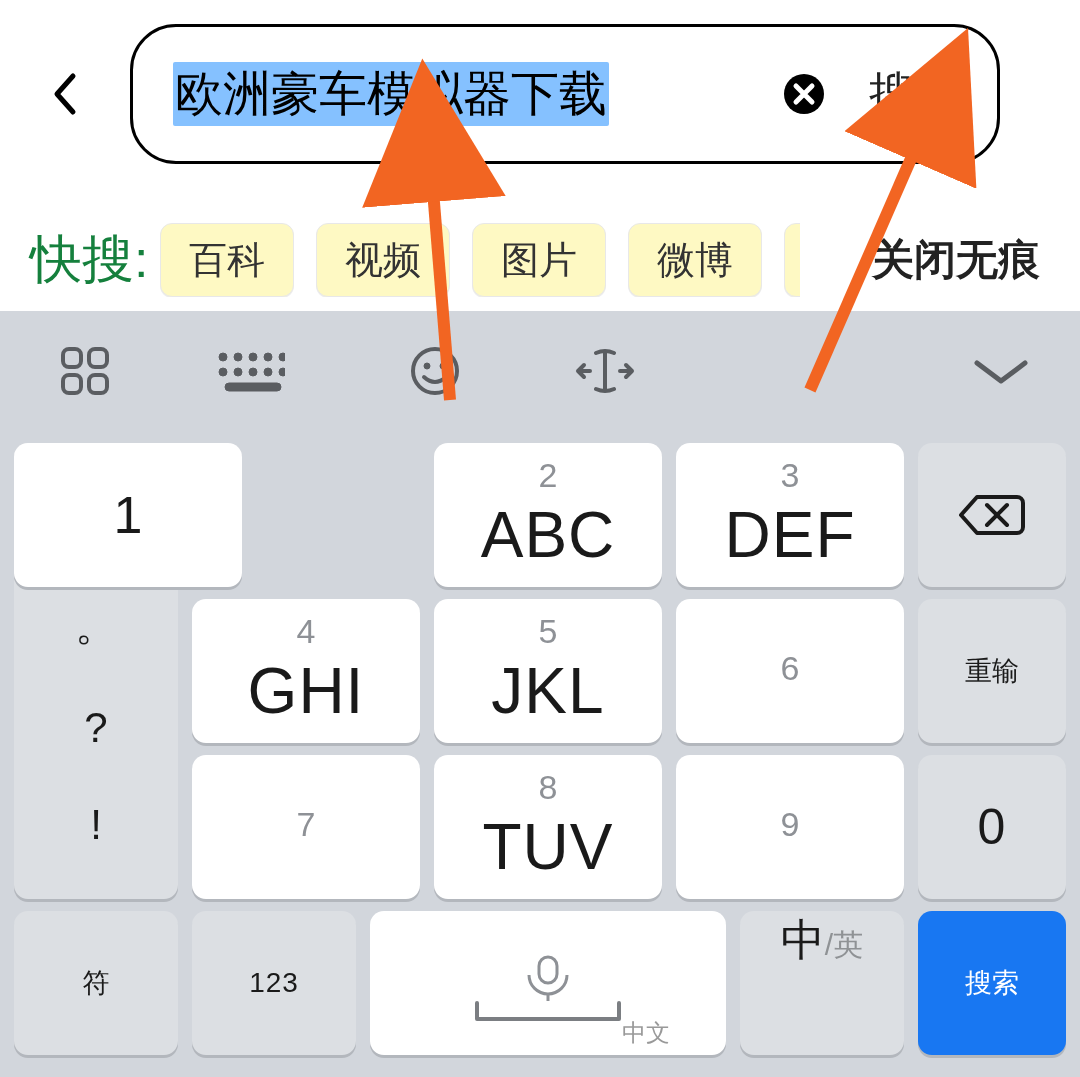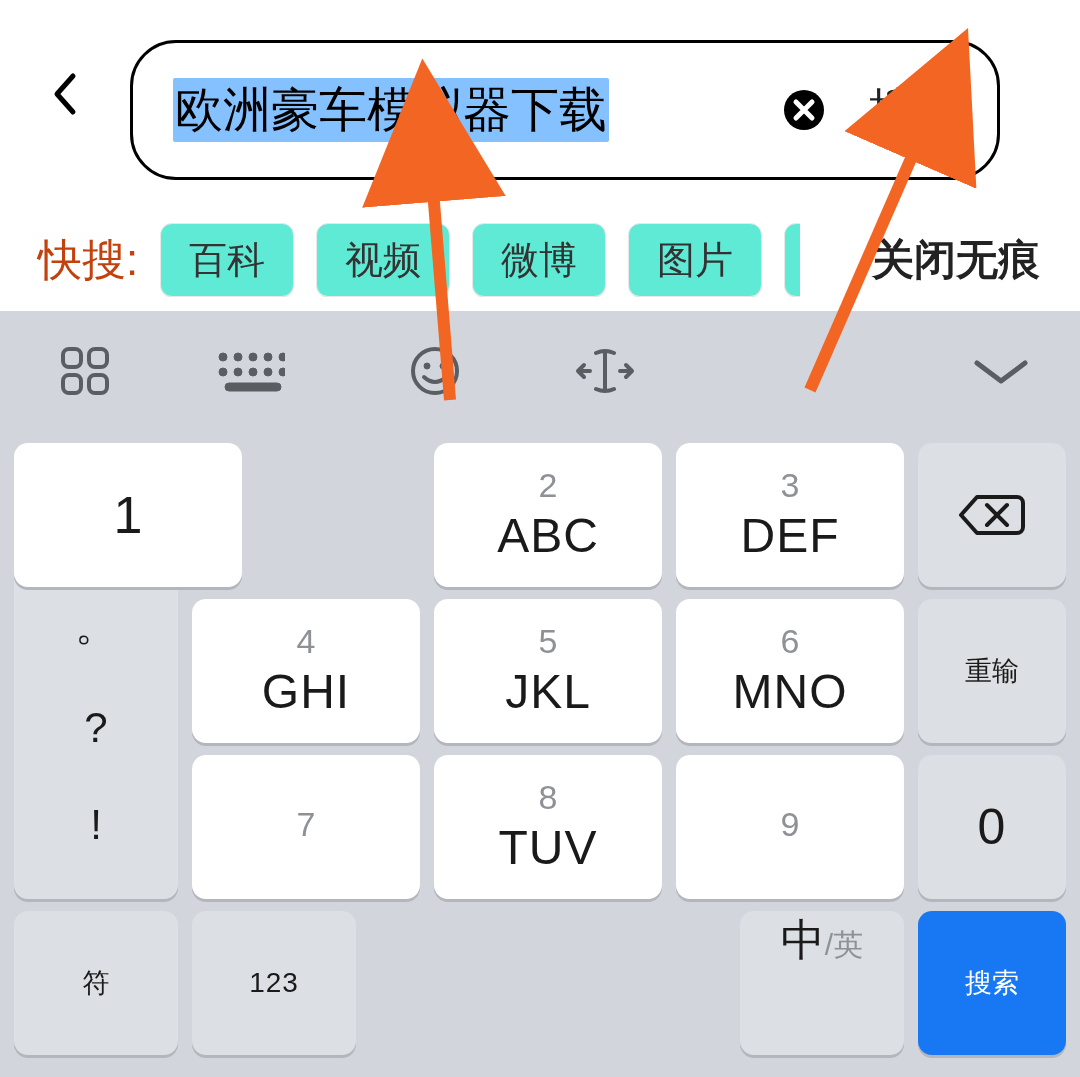--- a/index.html
+++ b/index.html
@@ -3,51 +3,51 @@
 <meta charset="utf-8">
 <style>
   * { box-sizing: border-box; margin: 0; padding: 0; }
   html, body { width: 1080px; height: 1077px; font-family: -apple-system, "PingFang SC", "Microsoft YaHei", sans-serif; background: #ffffff; overflow: hidden; }
   .wrap { position: relative; width: 1080px; height: 1077px; }
 
   
   .topbar { position: absolute; top: 24px; left: 0; width: 1080px; height: 140px; display: flex; align-items: center; }
   .back-btn { position: absolute; left: 40px; top: 50%; transform: translateY(-50%); width: 50px; height: 50px; display: flex; align-items: center; justify-content: center; }
   .back-btn svg { width: 28px; height: 44px; }
-  .search-box { position: absolute; left: 130px; top: 16px; width: 870px; height: 140px; border: 3px solid #000; border-radius: 46px; display: flex; align-items: center; }
+  .search-box { position: absolute; left: 130px; top: 0; width: 870px; height: 140px; border: 3px solid #000; border-radius: 46px; display: flex; align-items: center; }
   .search-input { margin-left: 40px; font-size: 48px; color: #000; background: #85c1ff; padding: 0 2px; border-radius: 2px; }
   .clear-btn { position: absolute; right: 172px; top: 50%; transform: translateY(-50%); width: 42px; height: 42px; display: flex; align-items: center; justify-content: center; }
   .clear-btn svg { width: 42px; height: 42px; }
   .search-label { position: absolute; right: 36px; top: 50%; transform: translateY(-50%); font-size: 46px; color: #222; }
 
   
   .qs-row { position: absolute; top: 210px; left: 0; width: 1080px; height: 100px; display: flex; align-items: center; }
-  .qs-label { position: absolute; left: 38px; font-size: 44px; color: #c2410c; }
+  .qs-label { position: absolute; left: 30px; font-size: 52px; color: #15803d; }
   .qs-chips { position: absolute; left: 160px; right: 280px; height: 74px; display: flex; align-items: center; gap: 22px; overflow: hidden; }
-  .qs-chip { background: #5eead4; border: 1px solid #e8e8e8; border-radius: 12px; height: 74px; padding: 0 28px; display: flex; align-items: center; font-size: 38px; color: #333; white-space: nowrap; box-shadow: 0 1px 0 #eee; }
+  .qs-chip { background: #fef9c3; border: 1px solid #e8e8e8; border-radius: 12px; height: 74px; padding: 0 28px; display: flex; align-items: center; font-size: 38px; color: #333; white-space: nowrap; box-shadow: 0 1px 0 #eee; }
   .qs-close { position: absolute; right: 40px; font-size: 42px; font-weight: 700; color: #222; }
 
   
   .kb { position: absolute; top: 311px; left: 0; width: 1080px; height: 766px; background: #d2d6dc; }
   .kb-toolbar { position: absolute; top: 0; left: 0; width: 1080px; height: 120px; display: flex; align-items: center; }
   .kb-toolbar .tbicon { position: absolute; width: 90px; height: 66px; display: flex; align-items: center; justify-content: center; color: #5a5d61; }
   .tbicon svg { stroke: #5a5d61; }
   .t1 { left: 40px; }
   .t2 { left: 205px; }
   .t3 { left: 390px; }
   .t4 { left: 560px; }
   .t5 { right: 34px; }
 
   
   .grid { position: absolute; top: 132px; left: 14px; width: 1052px; height: 612px; }
   .key { position: absolute; background: #ffffff; border-radius: 14px; box-shadow: 0 3px 0 #b3b7bd; display: flex; flex-direction: column; align-items: center; justify-content: center; color: #1a1a1a; }
   .key.grey { background: #dcdfe3; }
   .key .digit { font-size: 34px; color: #8e9196; line-height: 1; margin-bottom: 6px; }
   .key .digit-big { font-size: 52px; color: #1a1a1a; line-height: 1; }
-  .key .letters { font-size: 48px; font-weight: 500; letter-spacing: 1px; }
+  .key .letters { font-size: 64px; font-weight: 500; letter-spacing: 1px; }
   .key .cnlabel { font-size: 27px; }
   .key.blue { background: #1877f2; color: #fff; }
   .key.side { font-size: 42px; }
   .spacer svg { stroke: #8e9196; }
   .lang-key { flex-direction: row; align-items: baseline; }
   .lang-sub { position: absolute; bottom: 6px; right: 56px; font-size: 24px; color: #999; }
 
   
   .arrow { position:absolute; pointer-events:none; }
 
@@ -73,22 +73,22 @@
       </div>
       <span class="search-label">搜索</span>
     </div>
   </div>
 
   <div class="qs-row">
     <span class="qs-label">快搜:</span>
     <div class="qs-chips">
       <div class="qs-chip">百科</div>
       <div class="qs-chip">视频</div>
+      <div class="qs-chip">图片</div>
       <div class="qs-chip">微博</div>
-      <div class="qs-chip">图片</div>
       <div class="qs-chip">知乎</div>
     </div>
     <span class="qs-close">关闭无痕</span>
   </div>
 
   <div class="kb">
 
     <div class="kb-toolbar">
       <div class="tbicon t1">
         <svg width="56" height="56" viewBox="0 0 56 56">
@@ -168,21 +168,20 @@
       <div class="key" style="left:178px;top:156px;width:228px;height:144px;">
         <span class="digit">4</span>
         <span class="letters">GHI</span>
       </div>
       <div class="key" style="left:420px;top:156px;width:228px;height:144px;">
         <span class="digit">5</span>
         <span class="letters">JKL</span>
       </div>
       <div class="key" style="left:662px;top:156px;width:228px;height:144px;">
         <span class="digit">6</span>
-        <span class="letters">MNO</span>
       </div>
       <div class="key grey" style="left:904px;top:156px;width:148px;height:144px;">
         <span class="cnlabel">重输</span>
       </div>
 
       <div class="key" style="left:178px;top:312px;width:228px;height:144px;">
         <span class="digit">7</span>
       </div>
       <div class="key" style="left:420px;top:312px;width:228px;height:144px;">
         <span class="digit">8</span>
@@ -193,20 +192,31 @@
       </div>
       <div class="key grey" style="left:904px;top:312px;width:148px;height:144px;">
         <span class="letters" style="font-size:50px;">0</span>
       </div>
 
       <div class="key grey" style="left:0;top:468px;width:164px;height:144px;">
         <span class="cnlabel">符</span>
       </div>
       <div class="key grey" style="left:178px;top:468px;width:164px;height:144px;">
         <span class="letters" style="font-size:28px;">123</span>
+      </div>
+      <div class="key spacer" style="left:356px;top:468px;width:356px;height:144px;position:absolute;">
+        <svg width="86" height="46" viewBox="0 0 86 46" style="margin-top:-10px;">
+            <rect x="34" y="2" width="18" height="26" rx="9" fill="none" stroke-width="3"></rect>
+            <path d="M24 20 a19 19 0 0 0 38 0" fill="none" stroke-width="3"></path>
+            <line x1="43" y1="39" x2="43" y2="46" stroke-width="3"></line>
+          </svg>
+        <svg width="150" height="30" viewBox="0 0 150 30" style="position:absolute;bottom:26px;">
+            <path d="M4 4 V20 H146 V4" fill="none" stroke="#7b7e82" stroke-width="4" stroke-linecap="round" stroke-linejoin="round"></path>
+          </svg>
+        <span class="lang-sub">中文</span>
       </div>
       <div class="key grey lang-key" style="left:726px;top:468px;width:164px;height:144px;">
         <span style="font-size:44px;color:#1a1a1a;">中</span>
           <span style="font-size:30px;color:#8f9295;">/英</span>
       </div>
       <div class="key blue" style="left:904px;top:468px;width:148px;height:144px;">
         <span class="cnlabel" style="color:#fff;">搜索</span>
       </div>
     </div>
   </div>

